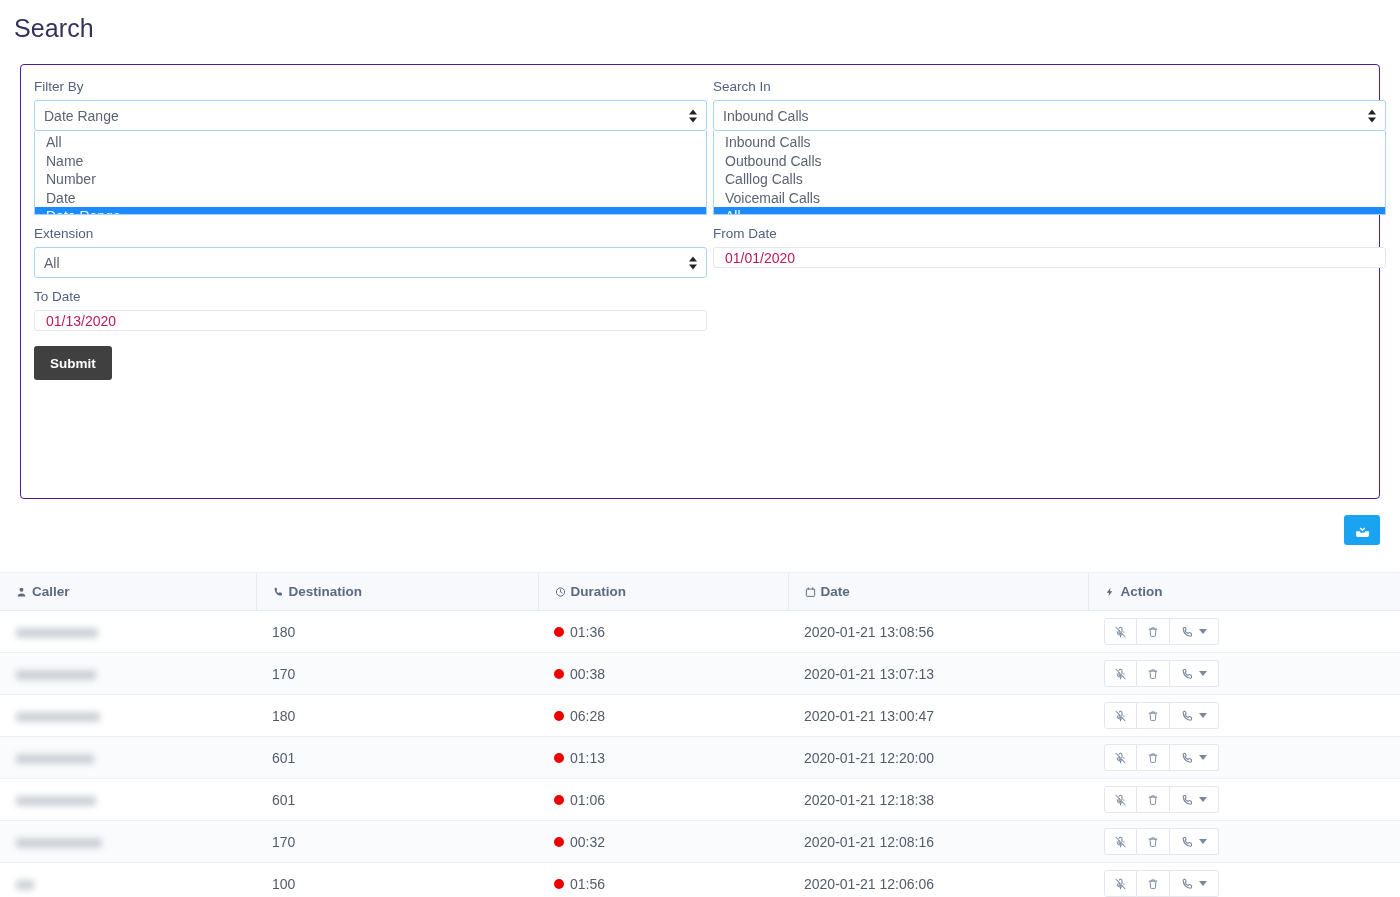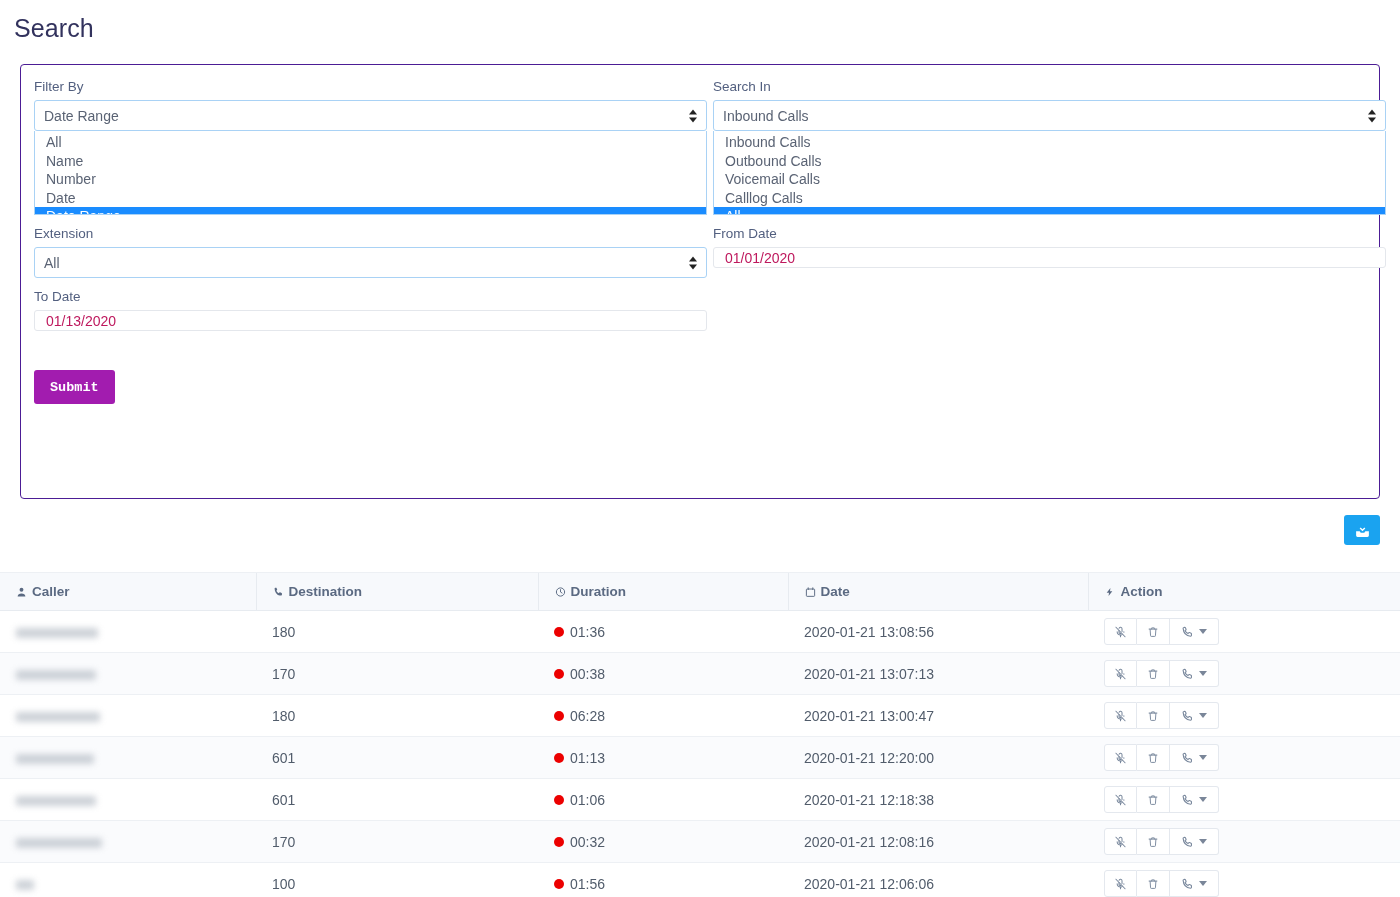--- a/index.html
+++ b/index.html
@@ -138,29 +138,28 @@
     display: flex; align-items: center;
     font-size: 14px;
     color: #be185d;
   }
 
   .submit-btn {
     display: inline-flex;
     align-items: center; justify-content: center;
     height: 34px;
     padding: 0 16px;
-    background: #a21caf;
+    background: #404040;
     color: #fff;
     border: none;
     border-radius: 3px;
     font-size: 13.5px;
     font-weight: bold;
-    font-family: Liberation Mono, monospace;
+    font-family: Liberation Sans, sans-serif;
     cursor: pointer;
-    margin-top: 24px;
   }
 
   
   .export-btn {
     position: absolute;
     right: 20px; top: 515px;
     width: 36px; height: 30px;
     background: #1aa3f0;
     border-radius: 3px;
     display: flex; align-items: center; justify-content: center;
@@ -290,22 +289,22 @@
       <div class="select-box">
         <span>Inbound Calls</span>
         <span class="select-caret">
             <i class="up"></i>
             <i class="down"></i>
           </span>
       </div>
       <div class="option-list" style="height:84px;" id="searchInList">
           <div class="option">Inbound Calls</div>
           <div class="option">Outbound Calls</div>
+          <div class="option">Calllog Calls</div>
           <div class="option">Voicemail Calls</div>
-          <div class="option">Calllog Calls</div>
           <div class="option selected">All</div>
         </div>
 
       <div style="height:11px;"></div>
 
       <label class="field-label">From Date</label>
       <div class="text-input">
         <span>01/01/2020</span>
       </div>
     </div>

